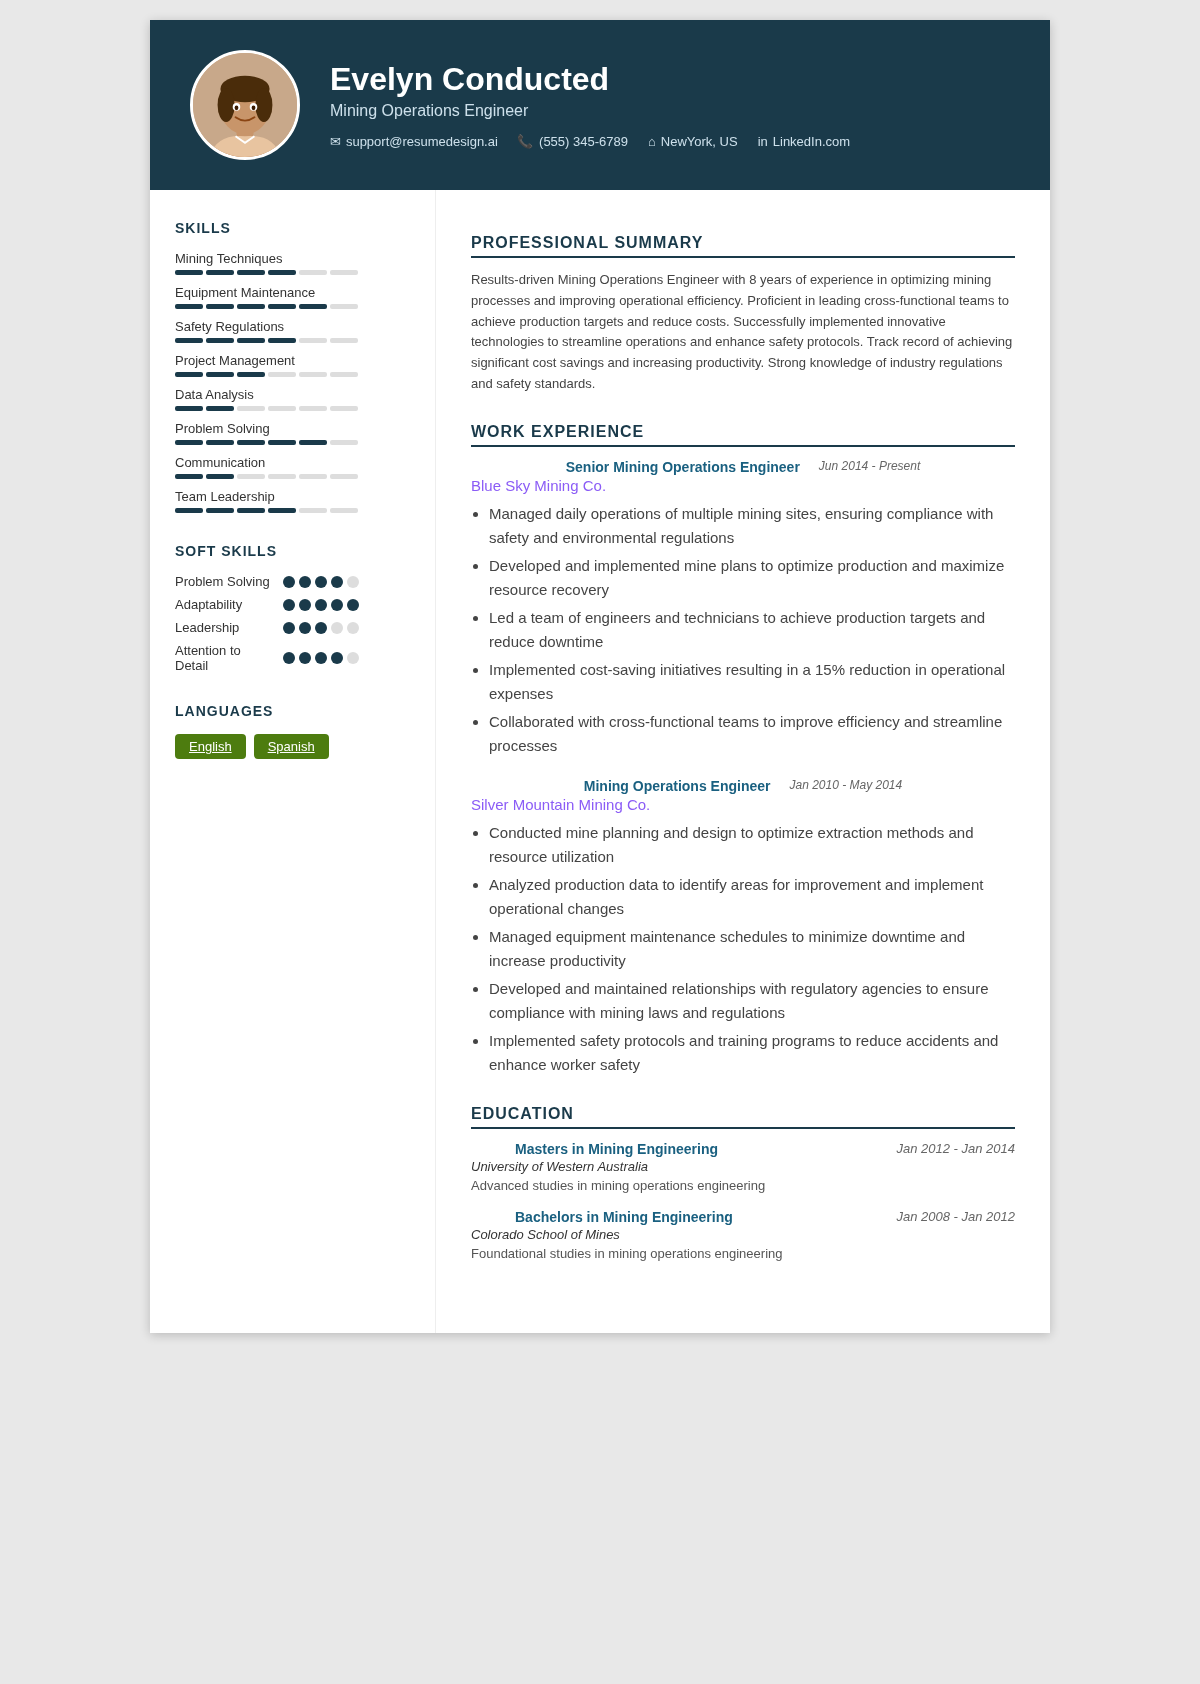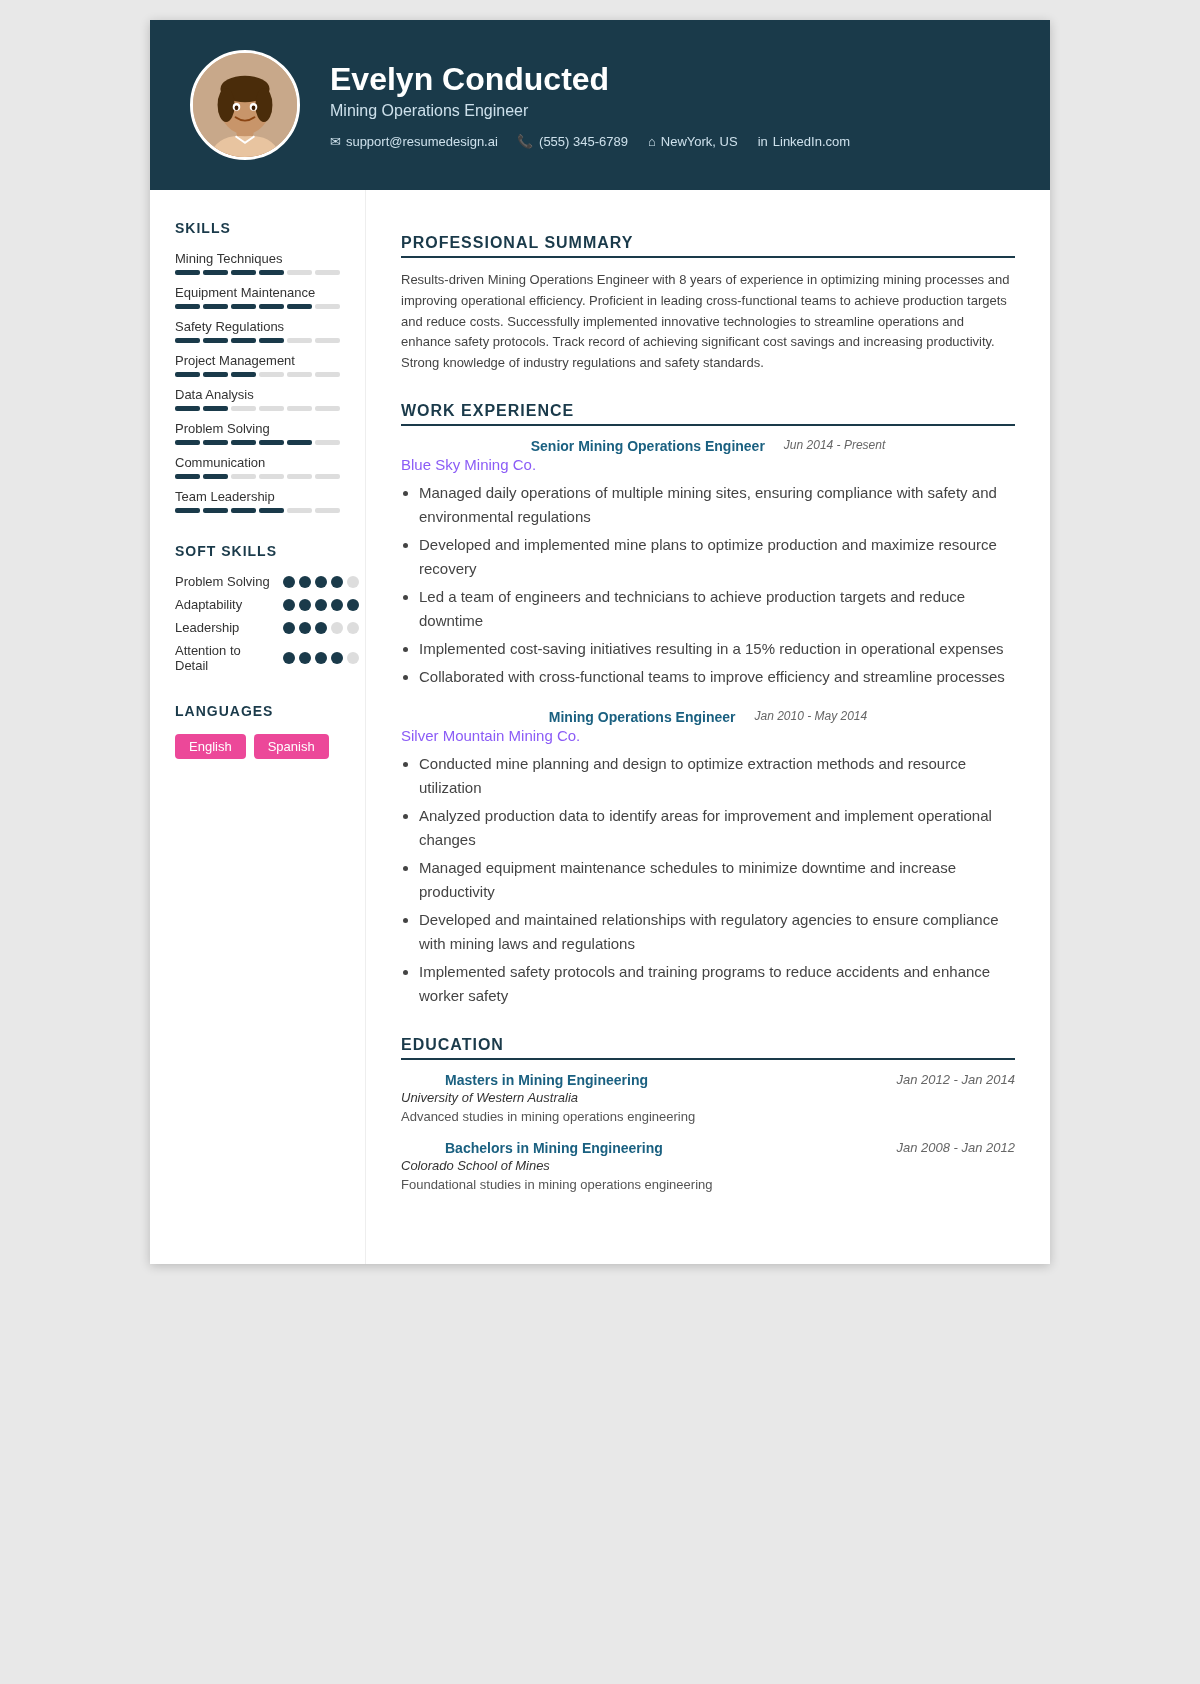--- a/index.html
+++ b/index.html
@@ -66,21 +66,21 @@
     }
 
     
     .body {
       display: flex;
       gap: 0;
     }
 
     
     .sidebar {
-      width: 216px;
+      width: 286px;
       flex-shrink: 0;
       padding: 30px 25px;
       background: #fff;
       border-right: 1px solid #eee;
     }
     .sidebar-section {
       margin-bottom: 30px;
     }
     .sidebar-section h2 {
       font-size: 14px;
@@ -141,25 +141,26 @@
       background: #1a3a4a;
     }
 
     
     .lang-tags {
       display: flex;
       gap: 8px;
       flex-wrap: wrap;
     }
     .lang-tag {
-      background: #ec4899;
+      background: #4d7c0f;
       color: #fff;
       font-size: 13px;
       padding: 5px 14px;
       border-radius: 4px;
+      text-decoration: underline;
     }
 
     
     .main {
       flex: 1;
       padding: 44px 35px;
     }
     .main-section {
       margin-bottom: 28px;
     }

